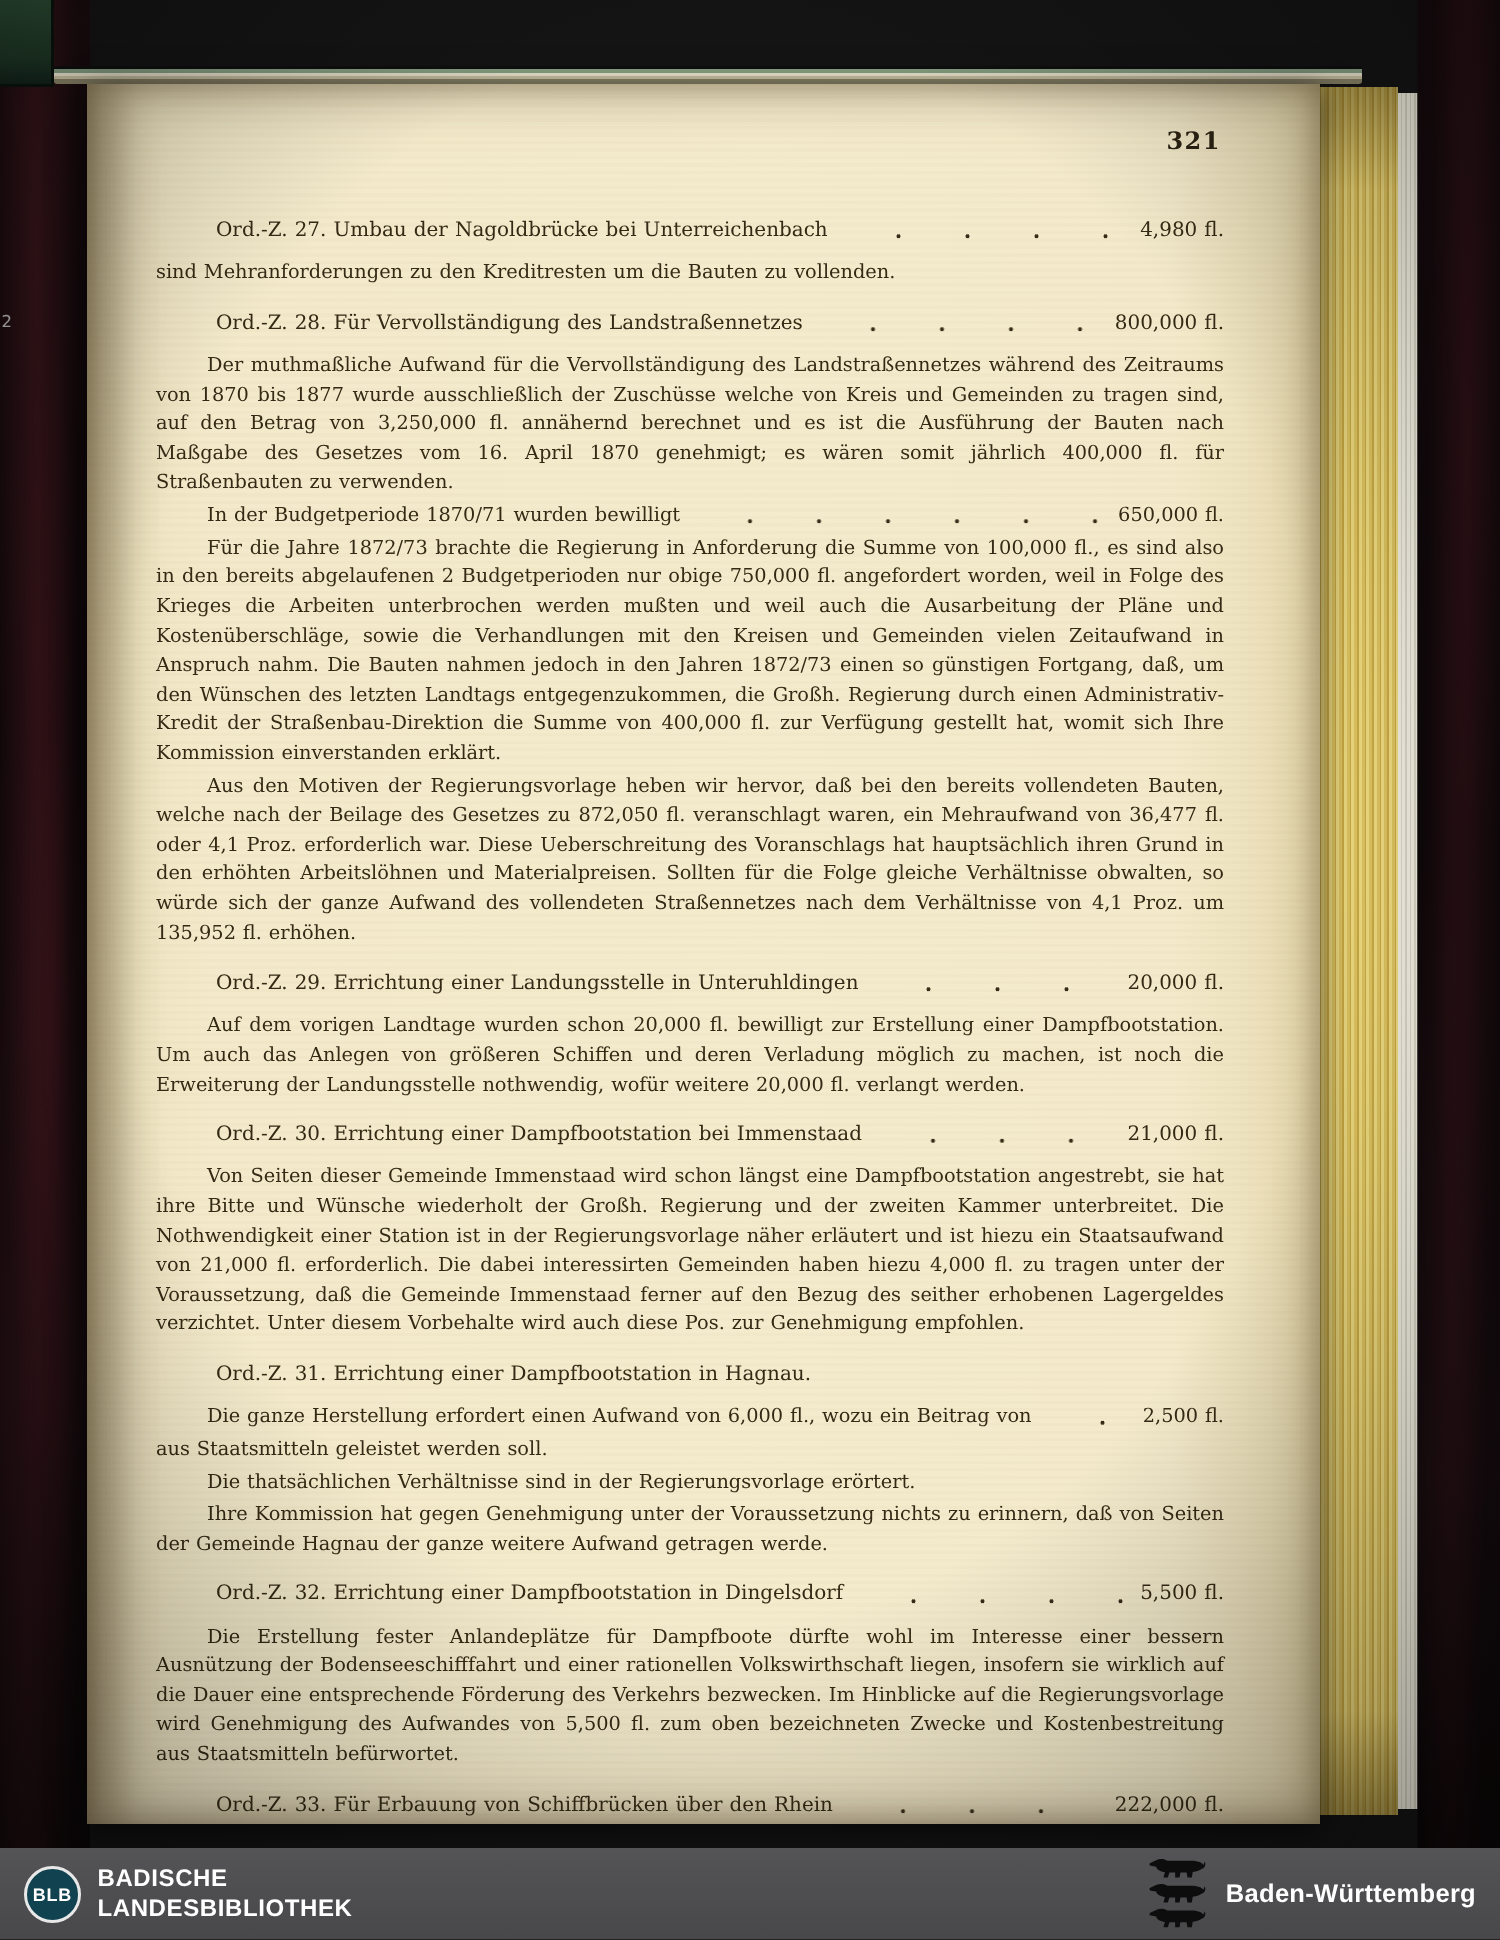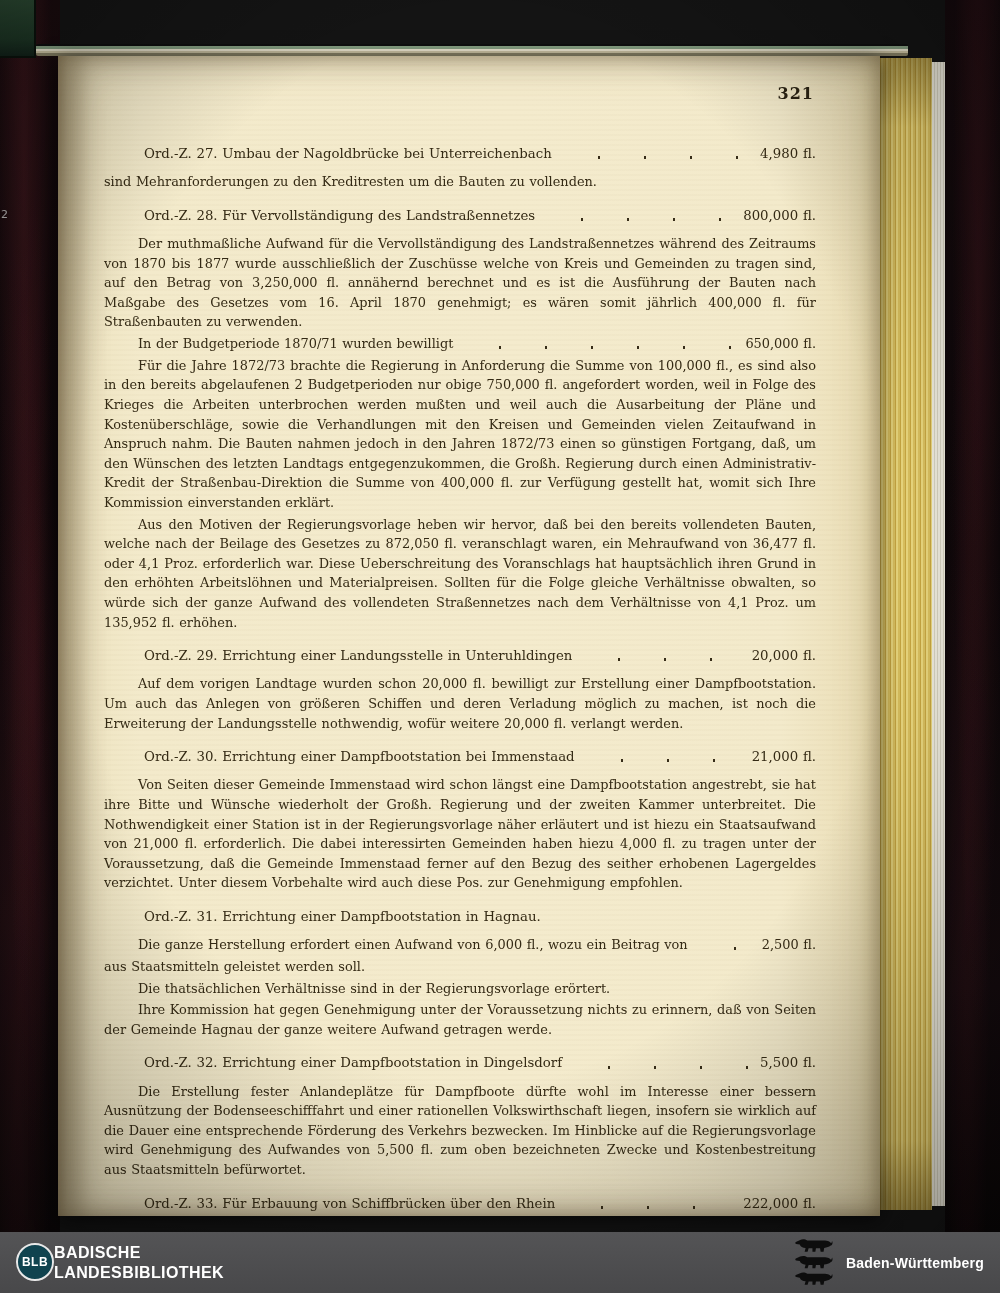--- a/index.html
+++ b/index.html
@@ -95,30 +95,30 @@
   }
   .amt{white-space:nowrap;}
   
   .footer{
     position:absolute;left:0;bottom:0;width:1000px;height:61px;
     background:linear-gradient(180deg,#545456,#48484a);
     display:flex;align-items:center;justify-content:space-between;
     padding:0 16px;box-sizing:border-box;
     font-family:"Liberation Sans", sans-serif;
   }
-  .brand{display:flex;}
+  .brand{display:flex;align-items:center;gap:11px;}
   .blb-circle{
     width:38px;height:38px;border-radius:50%;
     background:#10434f;border:2px solid #e8e8e8;box-sizing:border-box;
     color:#ffffff;display:flex;align-items:center;justify-content:center;
     font-weight:bold;font-size:12px;letter-spacing:.5px;
   }
   .brand-text{color:#ffffff;font-weight:bold;font-size:16px;line-height:1.22;letter-spacing:.4px;}
   .bw{display:flex;align-items:center;gap:12px;}
-  .bw-text{color:#ffffff;font-size:14px;font-weight:bold;letter-spacing:.2px;}
+  .bw-text{color:#ffffff;font-size:17px;font-weight:bold;letter-spacing:.2px;}
 </style>
 </head>
 <body>
 
 <div class="cover-left"></div>
 <div class="headband"></div>
 <div class="top-edges"></div>
 <div class="fore-edge"></div>
 <div class="edge-white"></div>
 <div class="cover-right"></div>

